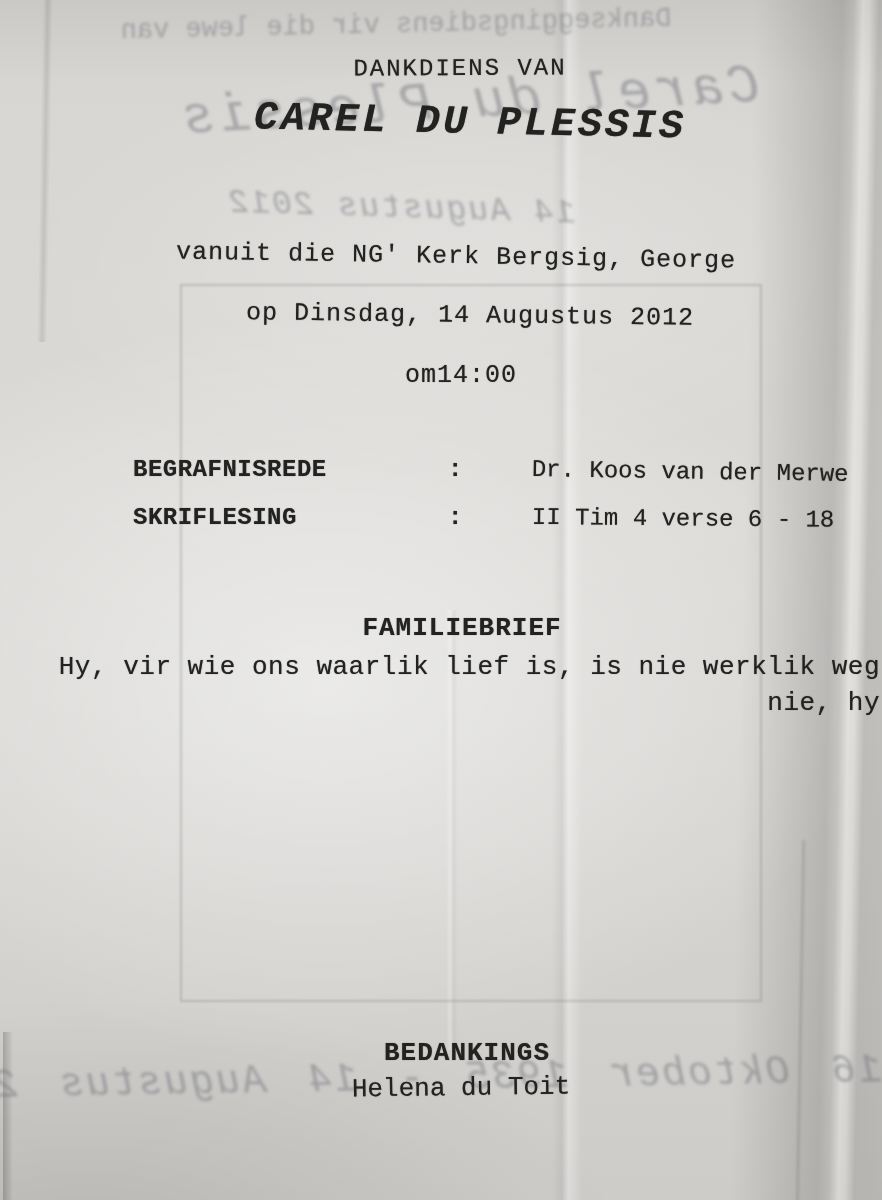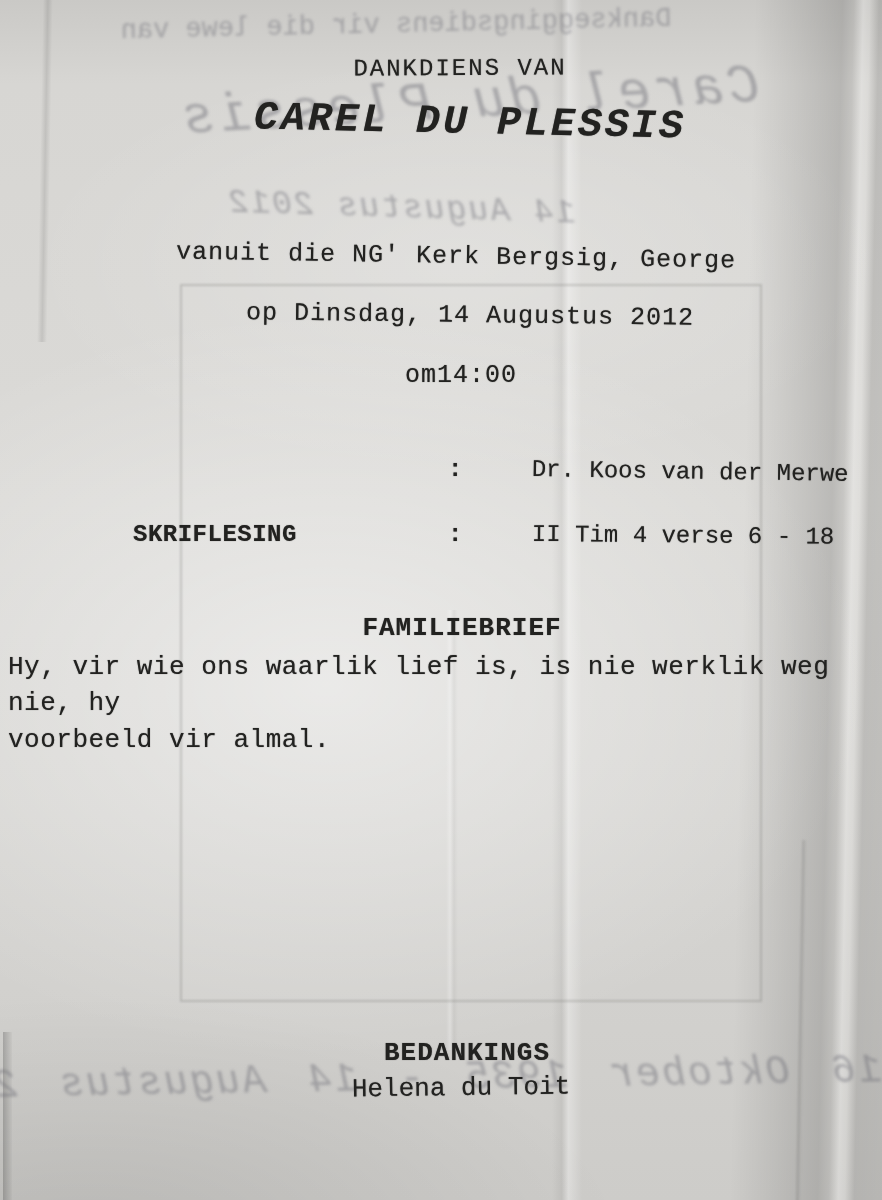--- a/index.html
+++ b/index.html
@@ -76,24 +76,24 @@
   .venue{left:0;top:242px;width:912px;text-align:center;font-size:25px;
     letter-spacing:1px;transform:rotate(0.9deg);}
   .date-line{left:0;top:301px;width:940px;text-align:center;font-size:25px;
     letter-spacing:1px;transform:rotate(0.7deg);}
   .time-line{left:0;top:361px;width:922px;text-align:center;font-size:25px;letter-spacing:1px;}
   .prog-row{left:0;top:0;width:882px;height:40px;}
   .prog-row .lbl{position:absolute;left:133px;font-weight:bold;font-size:24px;letter-spacing:0.5px;}
   .prog-row .sep{position:absolute;left:448px;font-weight:bold;font-size:24px;}
   .prog-row .val{position:absolute;left:532px;font-size:24px;white-space:nowrap;}
   .row1{top:456px;} .row1 .val{transform:rotate(0.9deg);transform-origin:left top;}
-  .row2{top:521px;} .row2 .val{transform:rotate(0.5deg);transform-origin:left top;}
+  .row2{top:504px;} .row2 .val{transform:rotate(0.5deg);transform-origin:left top;}
   .fam-heading{left:0;top:613px;width:924px;text-align:center;
     font-size:26px;font-weight:bold;letter-spacing:1px;}
-  .fam-body{left:8px;top:649px;width:872px;text-align:left;
+  .fam-body{left:8px;top:649px;width:872px;text-align:right;
     font-size:26px;line-height:36.4px;letter-spacing:0.5px;}
   .fam-body .line{display:block;white-space:pre-wrap;}
   .bedankings-heading{left:0;top:1038px;width:934px;text-align:center;
     font-size:26px;font-weight:bold;letter-spacing:1px;}
   .bedankings-name{left:0;top:1073px;width:922px;text-align:center;
     font-size:26px;transform:rotate(-0.8deg);}
 </style>
 </head>
 <body>
 
@@ -117,32 +117,32 @@
   <div class="layer">
 
     <div class="print service-type">DANKDIENS VAN</div>
     <div class="print deceased-name">CAREL DU PLESSIS</div>
 
     <div class="print venue">vanuit die NG' Kerk Bergsig, George</div>
     <div class="print date-line">op Dinsdag, 14 Augustus 2012</div>
     <div class="print time-line">om14:00</div>
 
     <div class="print prog-row row1">
+      <span class="lbl">BEGRAFNISREDE</span>
       <span class="sep">:</span>
       <span class="val">Dr. Koos van der Merwe</span>
     </div>
     <div class="print prog-row row2">
       <span class="lbl">SKRIFLESING</span>
       <span class="sep">:</span>
       <span class="val">II Tim 4 verse 6 - 18</span>
     </div>
 
     <div class="print fam-heading">FAMILIEBRIEF</div>
     <div class="print fam-body">
       <span class="line">Hy, vir wie ons waarlik lief is, is nie werklik weg nie, hy</span>
-      <span class="line">voorbeeld vir almal.</span>
     </div>
 
     <div class="print bedankings-heading">BEDANKINGS</div>
     <div class="print bedankings-name">Helena du Toit</div>
 
   </div>
 </div>
 
 </body></html>

